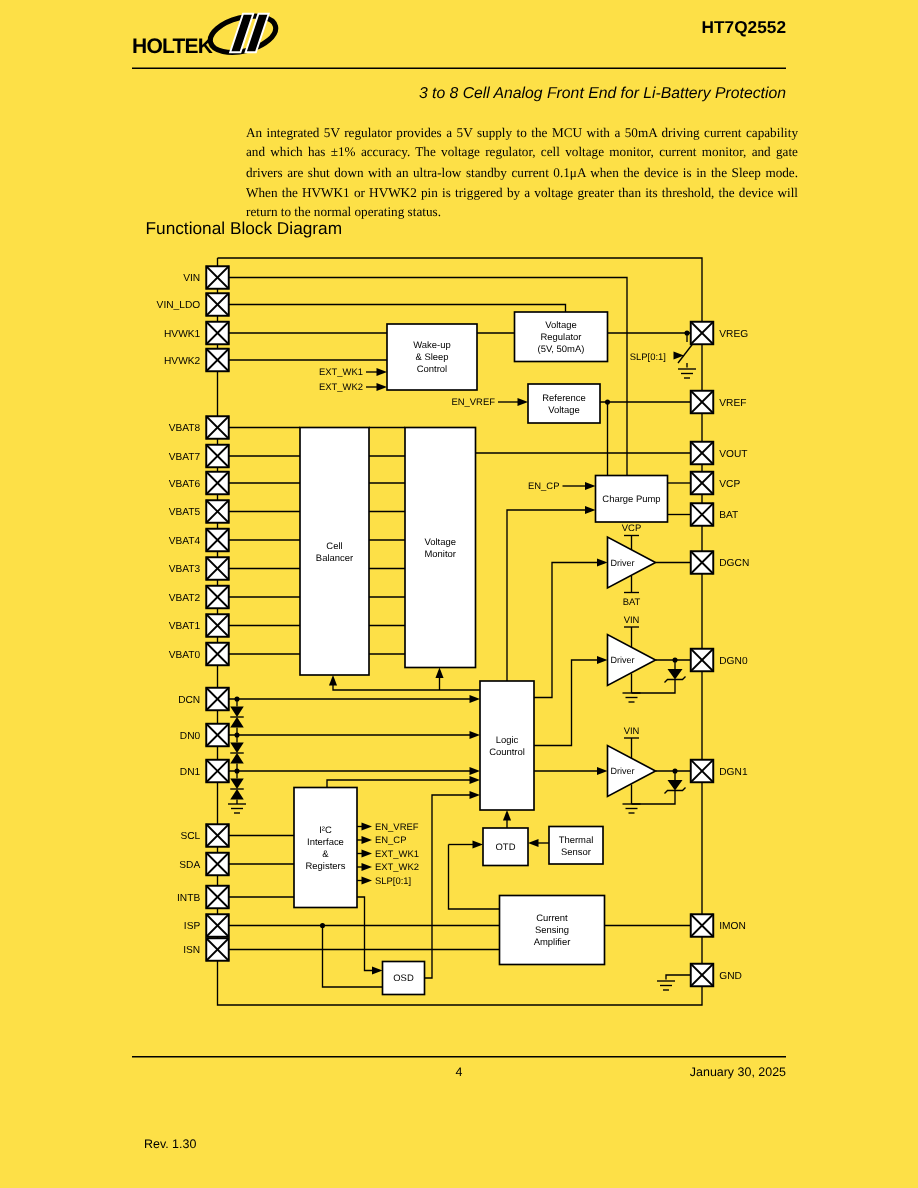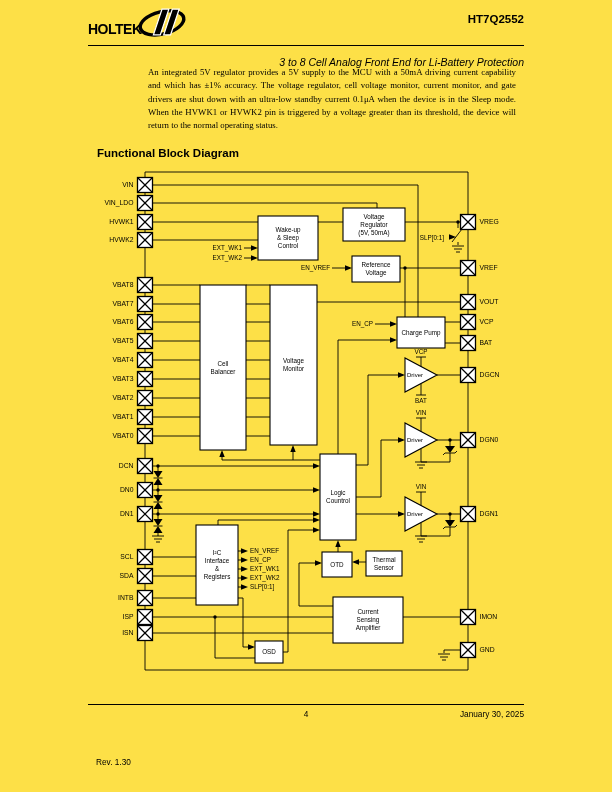--- a/index.html
+++ b/index.html
@@ -6,22 +6,22 @@
   .page{width:612px;height:792px;background:#fde047;position:relative;margin:0 auto;
         font-family:"Liberation Sans",sans-serif;color:#000;overflow:hidden;}
   .hdr-logo{position:absolute;left:88px;top:14px;display:flex;align-items:center;}
   .hdr-logo .word{font-size:14px;font-weight:800;letter-spacing:-0.5px;}
   .hdr-logo .emblem{margin-left:-6px;margin-top:-10px;}
   .part-no{position:absolute;right:88px;top:13px;font-size:11.5px;font-weight:bold;}
   .subtitle{position:absolute;right:88px;top:27px;font-size:10.5px;font-weight:normal;font-style:italic;margin-top:29px;}
   .hdr-rule{position:absolute;left:88px;right:88px;top:45px;border-top:1.6px solid #000;}
   .body-text{position:absolute;left:148px;top:66px;width:368px;
              font-family:"Liberation Serif",serif;font-size:8.8px;line-height:13.3px;
-             text-align:justify;margin:0;}
-  .sec-title{position:absolute;left:97px;top:147px;font-size:11.5px;font-weight:bold;margin:0;}
+             text-align:justify;margin:16px;}
+  .sec-title{position:absolute;left:97px;top:147px;font-size:11.5px;font-weight:normal;margin:0;}
   #diag-svg{position:absolute;left:0;top:0;}
   #diag-svg text{font-family:"Liberation Sans",sans-serif;}
   .ftr-rule{position:absolute;left:88px;right:88px;top:704px;border-top:1px solid #000;}
   .ftr-rev{position:absolute;left:96px;top:709px;font-size:8.3px;margin-top:48px;}
   .ftr-page{position:absolute;left:0;right:0;top:709px;font-size:8.3px;text-align:center;}
   .ftr-date{position:absolute;right:88px;top:709px;font-size:8.3px;}
 </style>
 </head>
 <body>
 

